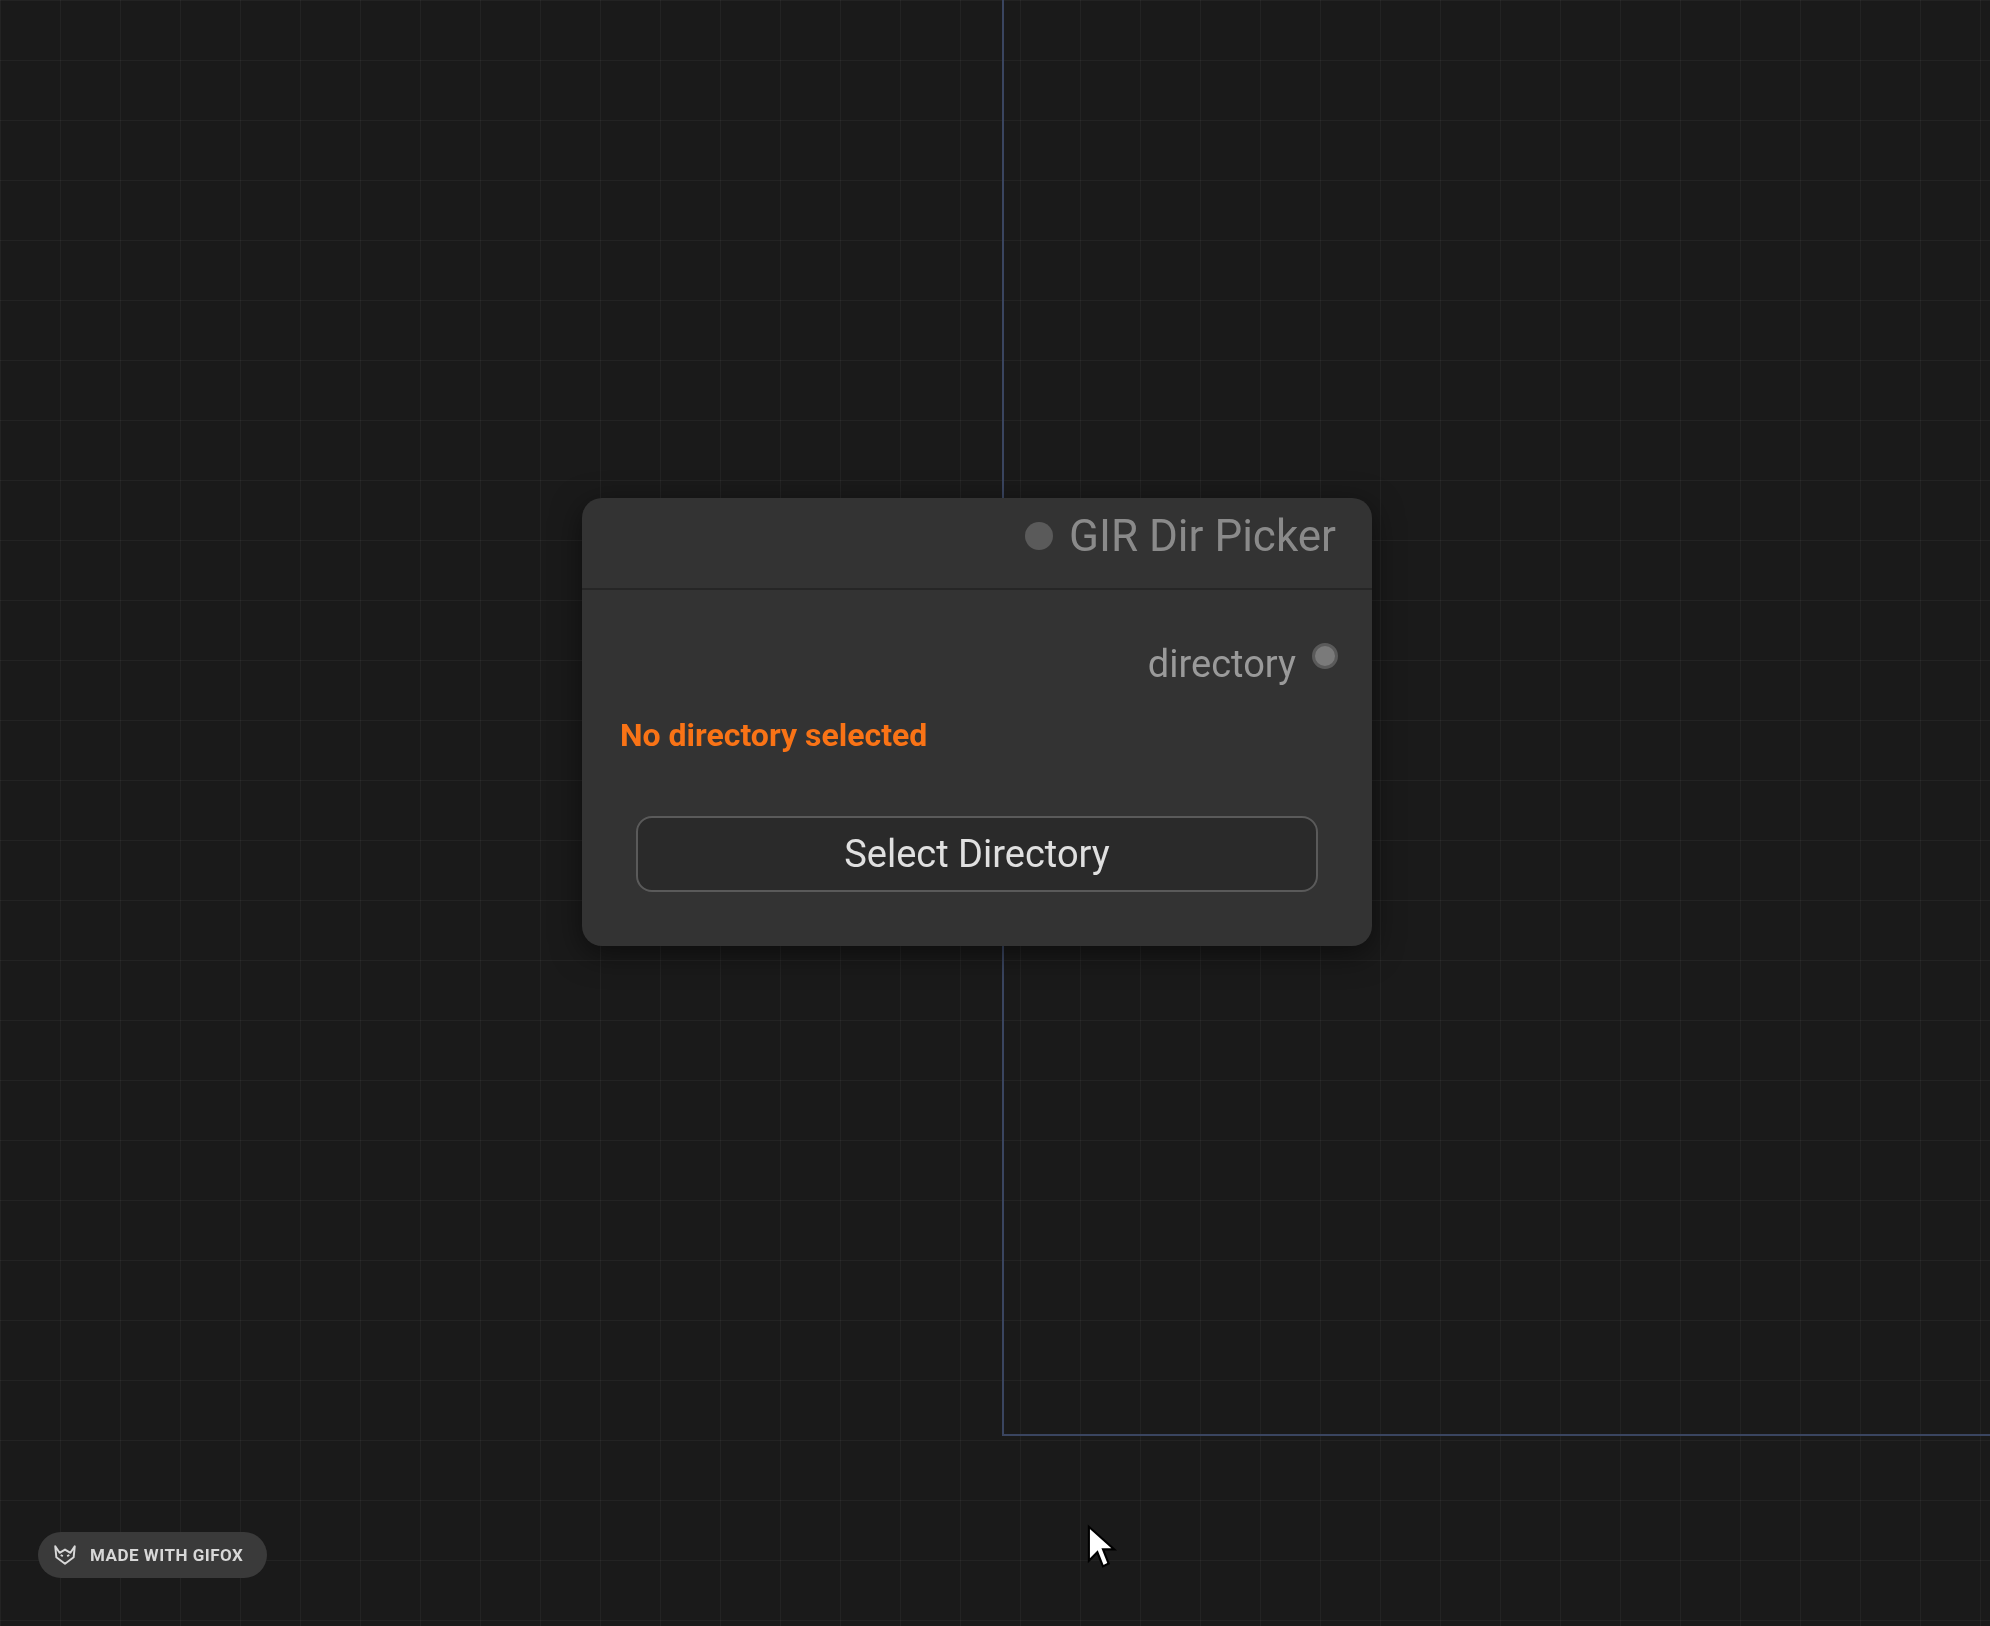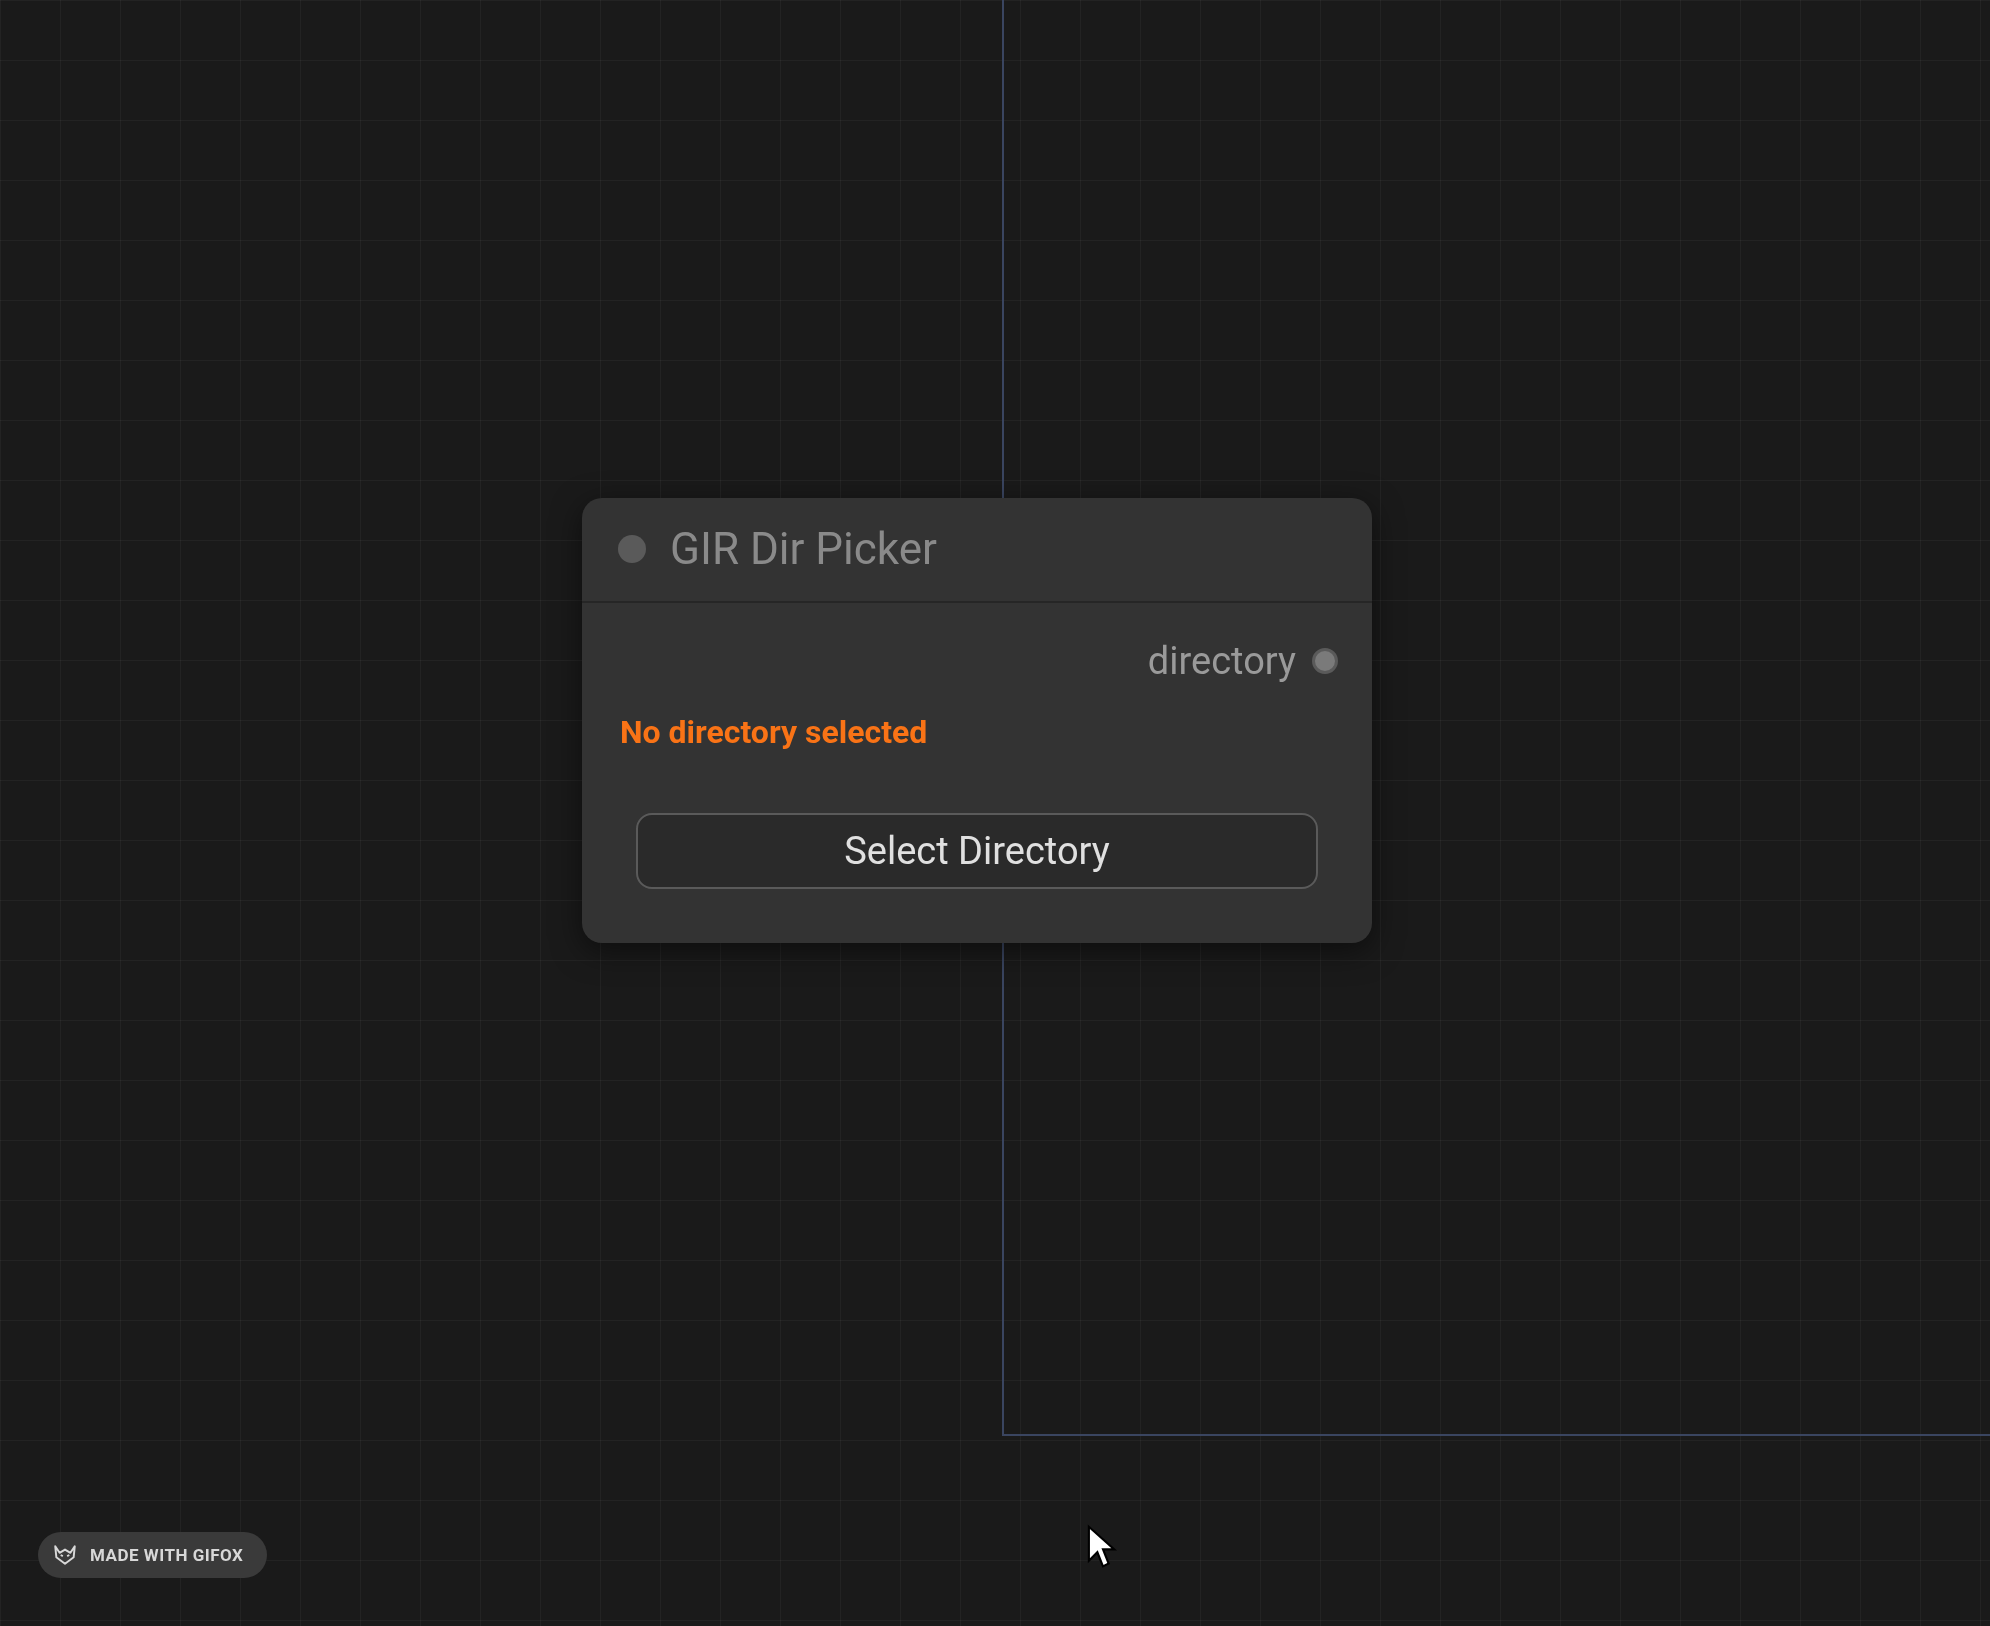--- a/index.html
+++ b/index.html
@@ -51,23 +51,24 @@
     width: 790px;
     background: #333333;
     border-radius: 20px;
     box-shadow: 0 8px 30px rgba(0,0,0,0.5);
     overflow: hidden;
   }
 
   .node-header {
     display: flex;
     align-items: center;
-    gap: 24px;
-    padding: 25px 36px 26px 36px;
+    gap: 16px;
+    padding: 12px 36px 26px 36px;
     border-bottom: 2px solid rgba(0,0,0,0.25);
+    justify-content: flex-end;
   }
 
   .node-dot {
     width: 28px;
     height: 28px;
     border-radius: 50%;
     background: #5a5a5a;
     flex-shrink: 0;
   }
 
@@ -85,20 +86,21 @@
     display: flex;
     align-items: center;
     justify-content: flex-end;
     gap: 16px;
     padding: 12px 0 30px 0;
   }
 
   .output-label {
     font-size: 38px;
     color: #9a9a9a;
+    margin-top: 16px;
   }
 
   .output-port {
     width: 26px;
     height: 26px;
     border-radius: 50%;
     background: #7a7a7a;
     border: 3px solid #5a5a5a;
     flex-shrink: 0;
   }

